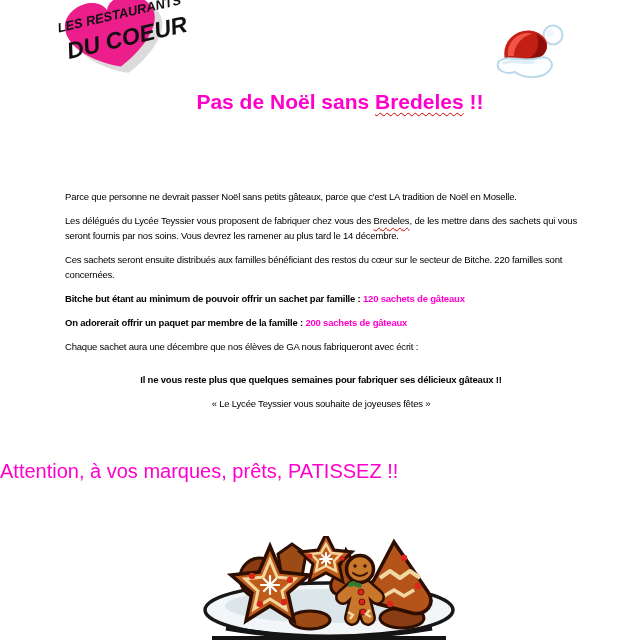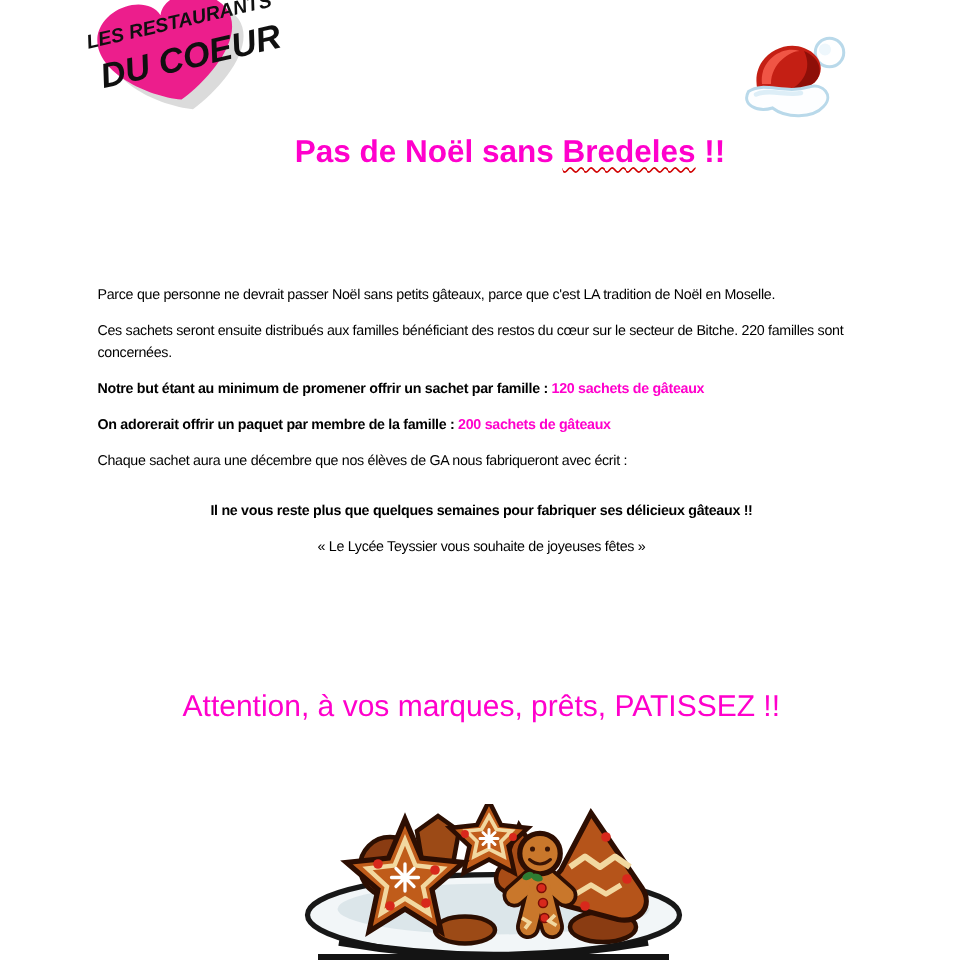--- a/index.html
+++ b/index.html
@@ -15,21 +15,21 @@
   
   .logo{position:absolute;left:40px;top:-10px;width:150px;height:88px;}
   
   .santa{position:absolute;left:492px;top:22px;width:76px;height:60px;}
   
   .title{
     position:absolute;top:90px;left:0;width:640px;text-align:center;
     font-size:21px;font-weight:bold;color:var(--accent);letter-spacing:0px;margin-left:20px;
   }
   .attention{
-    position:absolute;top:460px;left:0;width:520px;text-align:right;
+    position:absolute;top:460px;left:0;width:520px;text-align:left;
     font-size:20px;color:var(--accent);font-weight:400;
   }
   .squiggle{
     text-decoration:underline wavy var(--squiggle);
     text-decoration-thickness:1px;text-underline-offset:3px;
     text-decoration-skip-ink:none;
   }
   
   .content{
     position:absolute;left:65px;top:149px;width:512px;
@@ -68,25 +68,28 @@
     <path d="M12,41 C20,37 32,42 42,40" stroke="#ddeef7" stroke-width="3" fill="none" stroke-linecap="round"></path>
   </svg>
 
   <div class="title">
     <span>Pas de Noël sans </span><span class="squiggle">Bredeles</span><span> !!</span>
   </div>
 
   <div class="content">
     <p>Parce que personne ne devrait passer Noël sans petits gâteaux, parce que c'est LA tradition de Noël en Moselle.</p>
 
+    <p class="justify">
+      <span>Les délégués du Lycée Teyssier vous proposent de fabriquer chez vous des </span><span class="squiggle">Bredeles</span><span>, de les mettre dans des sachets qui vous seront fournis par nos soins. Vous devrez les ramener au plus tard le 14 décembre.</span>
+    </p>
 
     <p>Ces sachets seront ensuite distribués aux familles bénéficiant des restos du cœur sur le secteur de Bitche. 220 familles sont concernées.</p>
 
     <p class="bold">
-      <span>Notre but étant au minimum de promener offrir un sachet par famille : </span><span class="pink">120 sachets de gâteaux</span>
+      <span>Bitche but étant au minimum de pouvoir offrir un sachet par famille : </span><span class="pink">120 sachets de gâteaux</span>
     </p>
 
     <p class="bold">
       <span>On adorerait offrir un paquet par membre de la famille : </span><span class="pink">200 sachets de gâteaux</span>
     </p>
 
 
     <p>Chaque sachet aura une décembre que nos élèves de GA nous fabriqueront avec écrit :</p>
 
     <p class="center bold gap-top">Il ne vous reste plus que quelques semaines pour fabriquer ses délicieux gâteaux !!</p>

